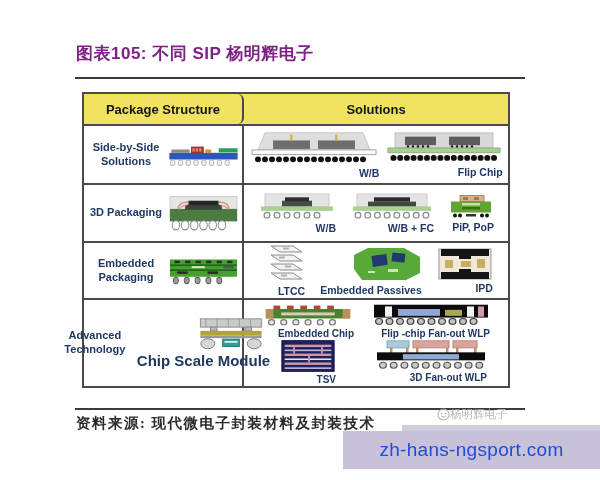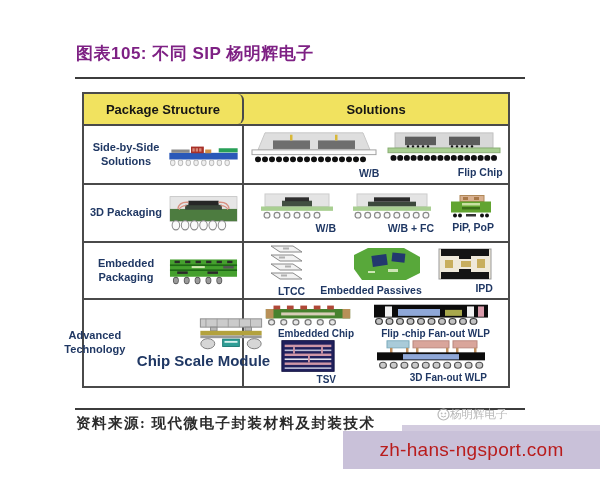--- a/index.html
+++ b/index.html
@@ -30,21 +30,21 @@
   .gcol { display:flex; flex-direction:column; align-items:center; justify-content:space-between; height:80px; }
 
   .src-rule { position:absolute; left:75px; top:408px; width:450px; height:2px; background:#3c3c3c; }
   .source { position:absolute; left:76px; top:414px; font-family:"Liberation Serif", serif;
             font-size:14.5px; font-weight:600; color:#2b2b2b; letter-spacing:1.5px; }
   .watermark { position:absolute; left:437px; top:407px; display:flex; align-items:center; 
                color:#b9b9b9; font-size:11.5px; }
   .url-strip { position:absolute; left:402px; top:425px; width:198px; height:8px; background:#d3ccdf; }
   .url-box { position:absolute; left:343px; top:431px; width:257px; height:38px; background:#c9c1d9;
              display:flex; align-items:center; justify-content:center; }
-  .url-text { color:#b91c1c; font-size:19px; letter-spacing:0.3px; }
+  .url-text { color:#1d4ed8; font-size:19px; letter-spacing:0.3px; }
 </style>
 </head>
 <body>
 
 <div class="page">
 
   <div class="fig-title">图表105: 不同 SIP 杨明辉电子</div>
   <div class="title-rule"></div>
 
   <div class="tbl">

